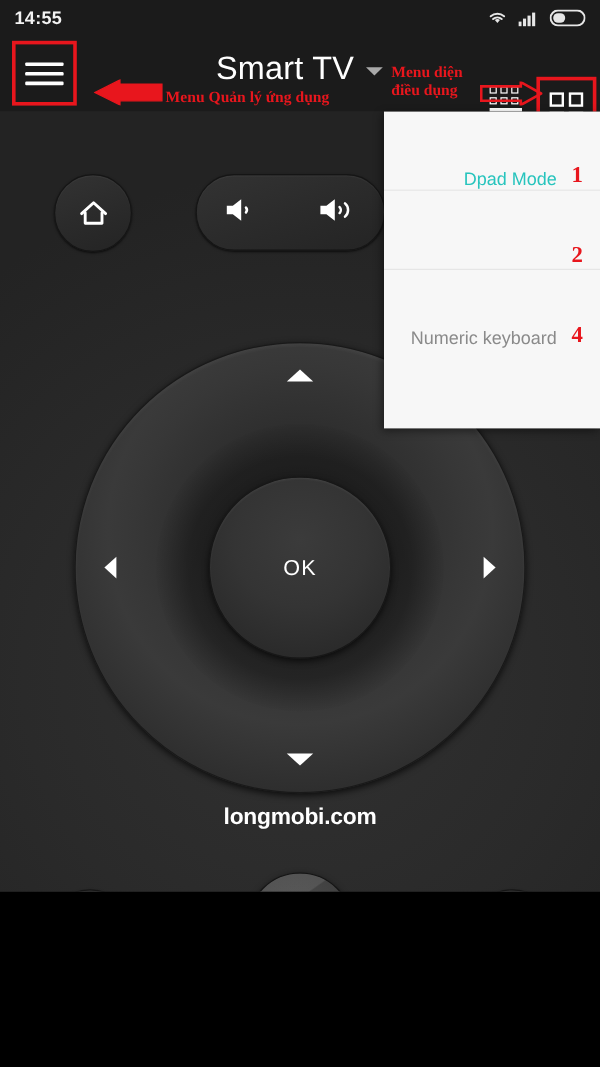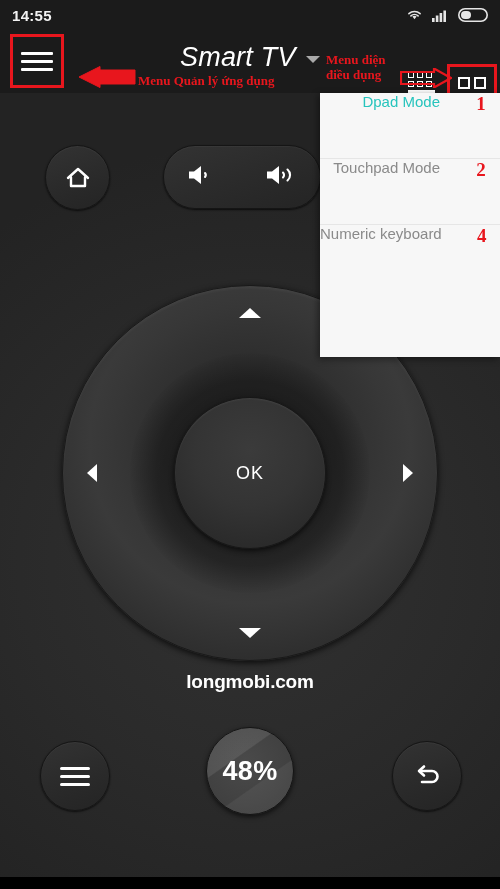--- a/index.html
+++ b/index.html
@@ -8,21 +8,21 @@
     width: 500px;
     height: 889px;
     background: #000;
     font-family: "Liberation Sans", sans-serif;
     overflow: hidden;
   }
 
   #app {
     position: relative;
     width: 500px;
-    height: 877px;
+    height: 743px;
     background: #262626;
     overflow: hidden;
   }
 
   
   .statusbar {
     position: absolute;
     top: 0; left: 0;
     width: 500px; height: 30px;
     background: #1b1b1b;
@@ -44,21 +44,20 @@
   }
 
   
   .topbar {
     position: absolute;
     top: 30px; left: 0;
     width: 500px; height: 63px;
     background: #1b1b1b;
     display: flex;
     align-items: center;
-    font-style: italic;
   }
   .hamburger-wrap {
     position: absolute;
     left: 10px; top: 4px;
     width: 54px; height: 54px;
     border: 3px solid #e8161d;
     display: flex;
     align-items: center;
     justify-content: center;
   }
@@ -310,25 +309,24 @@
     left: 320px; top: 93px;
     width: 180px; height: 264px;
     background: #f7f7f7;
     box-shadow: -2px 2px 7px rgba(0,0,0,.45);
     z-index: 50;
   }
   .dd-item {
     position: relative;
     height: 66px;
     display: flex;
-    align-items: flex-start;
+    align-items: flex-end;
     justify-content: flex-end;
     padding-right: 6px;
     border-bottom: 1px solid #e6e6e6;
-    gap: 24px;
   }
   .dd-item:last-child { border-bottom: none; }
   .dd-label {
     font-size: 15px;
     color: #8a8a8a;
     white-space: nowrap;
   }
   .dd-item.active .dd-label { color: #27c4bd; }
   .dd-num {
     font-family: "Liberation Serif", serif;
@@ -472,21 +470,20 @@
       </svg>
     </div>
   </div>
 
   <div class="dropdown">
     <div class="dd-item active">
       <span class="dd-label">Dpad Mode</span>
       <span class="dd-num">1</span>
     </div>
     <div class="dd-item">
-      <span class="dd-label">Touchpad Mode</span>
       <span class="dd-num">2</span>
     </div>
     <div class="dd-item">
       <span class="dd-label">Numeric keyboard</span>
       <span class="dd-num">4</span>
     </div>
   </div>
 
   <svg class="arrow-left" viewBox="0 0 58 22">
     <path d="M57 4 H22 V0.5 L1 11 L22 21.5 V18 H57 Z" fill="#e8161d" stroke="#e8161d" stroke-width="1"></path>

